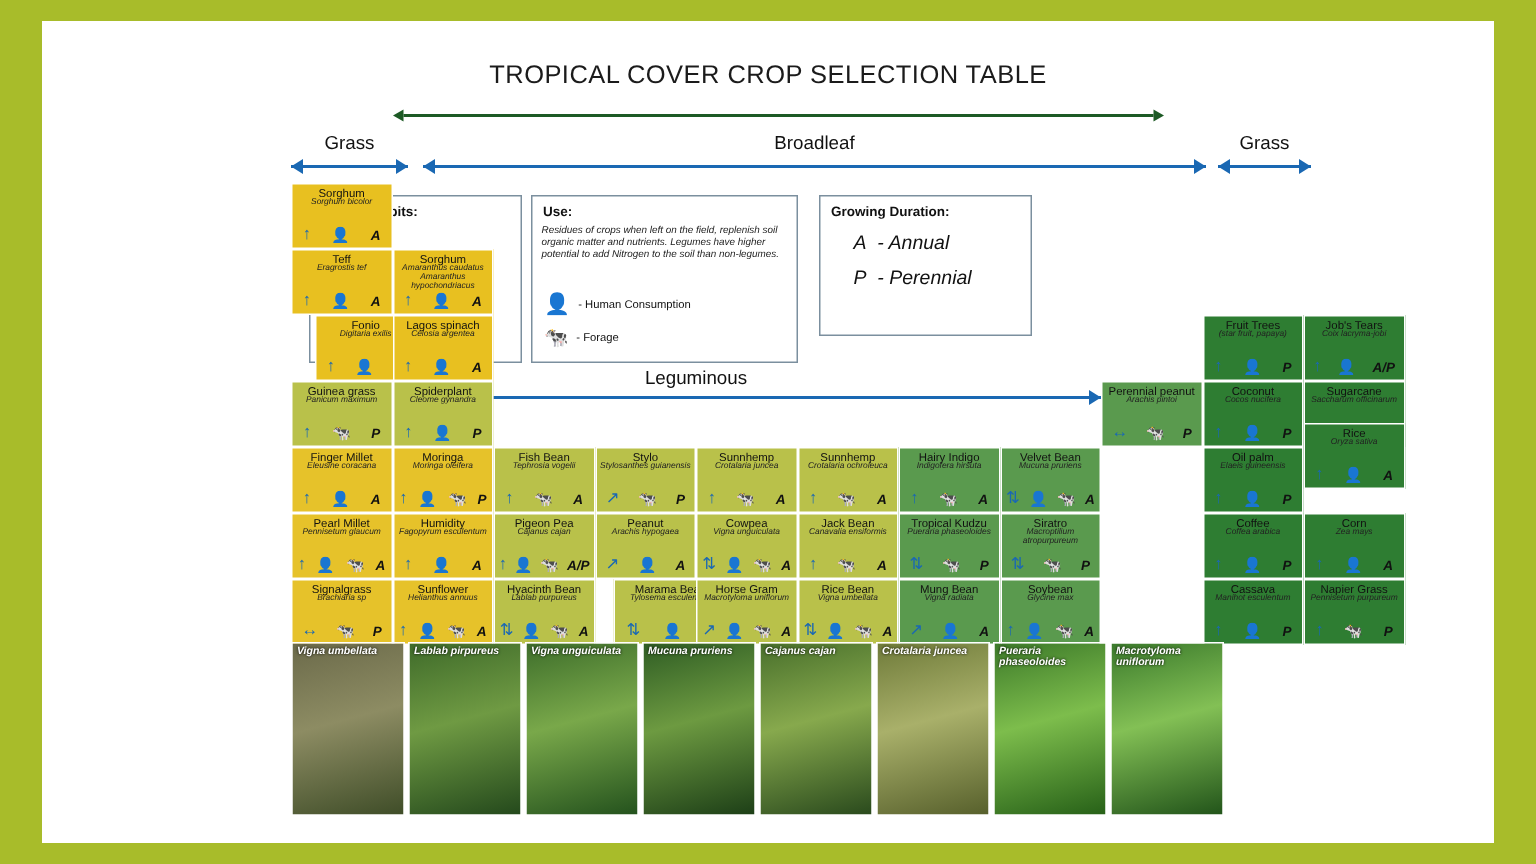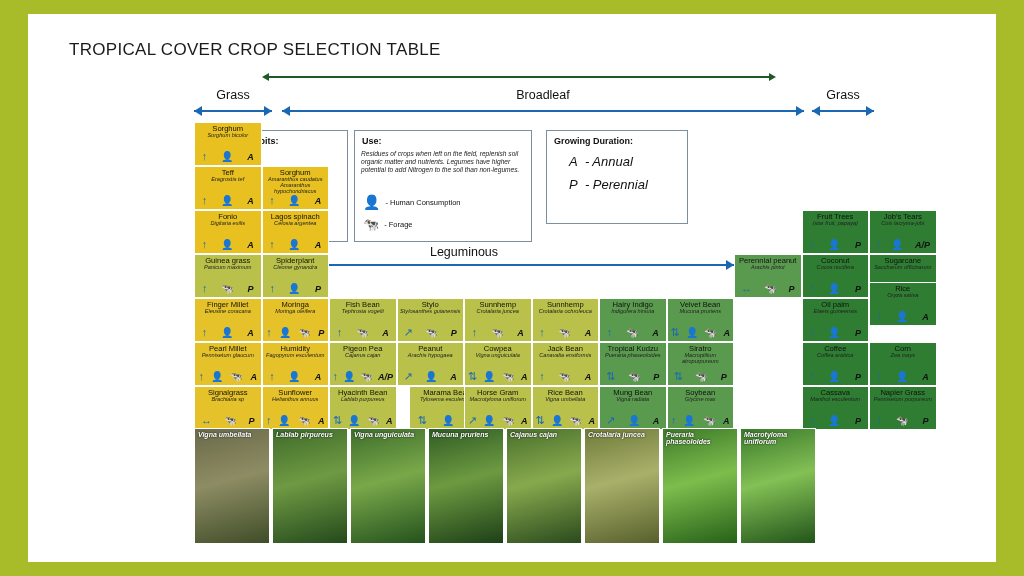--- a/index.html
+++ b/index.html
@@ -10,21 +10,21 @@
   }
   #sheet{
     position:absolute;left:28px;top:14px;width:968px;height:548px;
     background:#ffffff;
   }
   #inner{
     position:absolute;left:26px;top:12px;width:916px;height:524px;
   }
   
   .title{
-    position:absolute;top:14px;left:15px;width:100%;
+    position:absolute;top:14px;left:0;width:100%;text-align:center;
     font-size:17px;letter-spacing:.3px;color:#1b1b1b;
   }
   
   .gradbar{
     position:absolute;left:140px;top:44px;width:660px;height:14px;
     background:linear-gradient(to right,#e3a70a 0%,#d9b219 6%,#8aa83a 28%,#3f7d33 60%,#1d5a25 100%);
   }
   .gradbar span{
     position:absolute;top:1px;font-size:8.5px;color:#ffffff;
   }
@@ -209,21 +209,21 @@
         </div>
         <div class="cell yellow" style="left: 207.5px; top: 44px; width: 67.5px;">
           <span class="nm">Sorghum</span>
           <span class="sci">Amaranthus caudatus<br>Amaranthus hypochondriacus</span>
           <div class="ico">
             <span class="ar">↑</span>
             <span style="font-size: 10px;">👤</span>
             <span class="dur-l">A</span>
           </div>
         </div>
-        <div class="cell yellow" style="left: 140px; top: 88px; width: 67.5px;">
+        <div class="cell yellow" style="left: 156px; top: 88px; width: 67.5px;">
           <span class="nm">Fonio</span>
           <span class="sci">Digitaria exilis</span>
           <div class="ico">
             <span class="ar">↑</span>
             <span style="font-size: 10px;">👤</span>
             <span class="dur-l">A</span>
           </div>
         </div>
         <div class="cell yellow" style="left: 207.5px; top: 88px; width: 67.5px;">
           <span class="nm">Lagos spinach</span>

